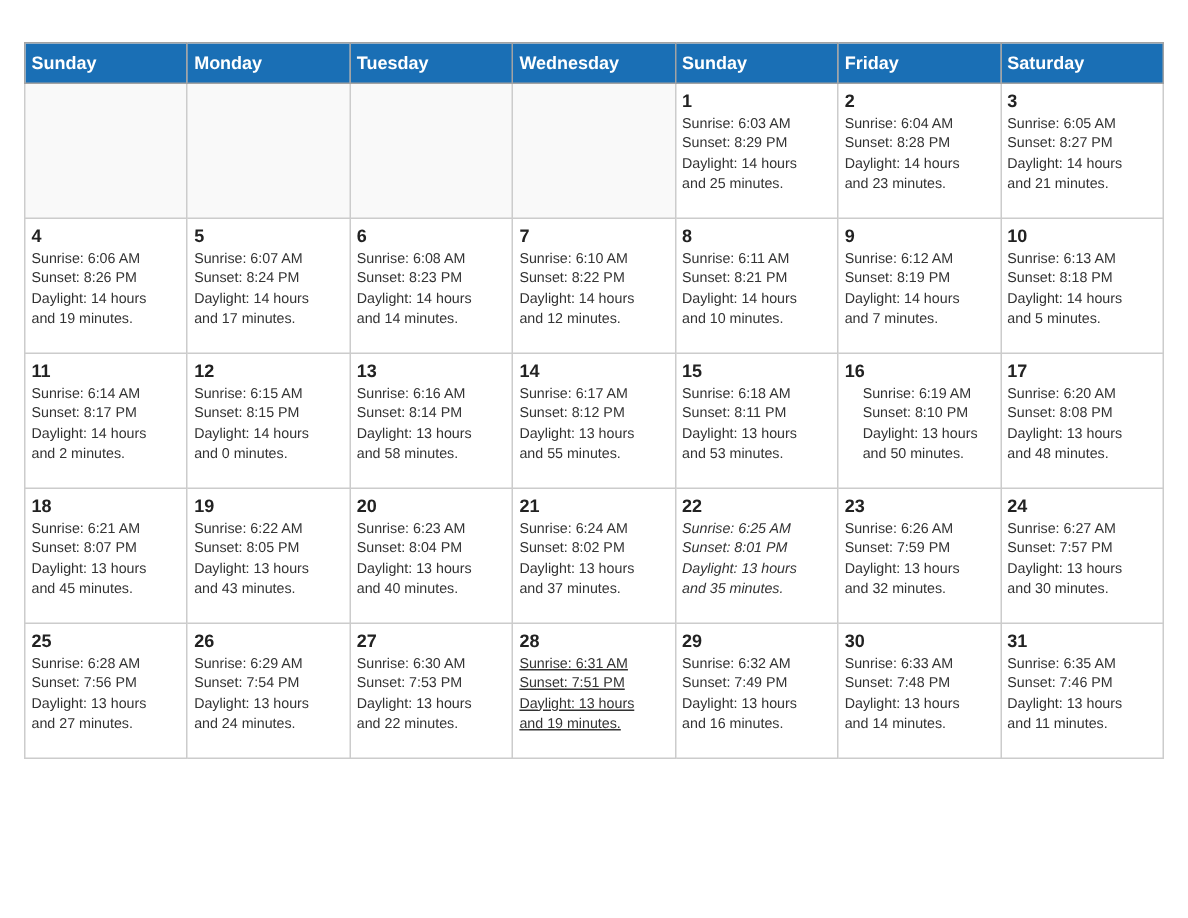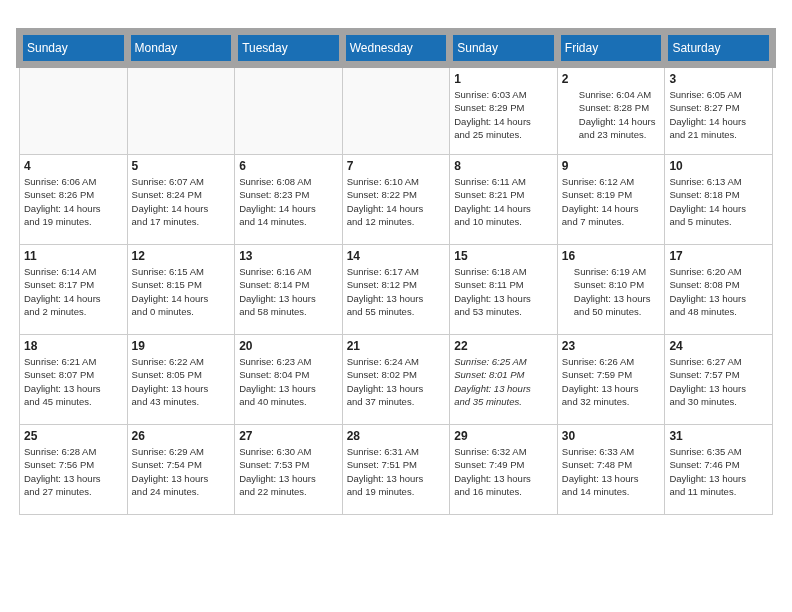--- a/index.html
+++ b/index.html
@@ -50,24 +50,24 @@
     }
     .calendar {
       width: 100%;
       border-collapse: collapse;
       table-layout: fixed;
     }
     .calendar thead tr th {
       background-color: #1a6fb5;
       color: #fff;
       font-size: 12px;
-      font-weight: normal;
+      font-weight: bold;
       padding: 6px 4px;
       text-align: left;
-      border: 7px solid #a3a3a3;
+      border: 1px solid #a3a3a3;
     }
     .calendar tbody tr td {
       border: 1px solid #ccc;
       vertical-align: top;
       padding: 4px 4px;
       font-size: 10px;
       color: #333;
       height: 90px;
       background: #fff;
     }
@@ -114,21 +114,21 @@
         <td class="empty"></td>
         <td>
           <div class="day-number">1</div>
           <div class="day-info" style="white-space: pre-line;">Sunrise: 6:03 AM
 Sunset: 8:29 PM
 Daylight: 14 hours
 and 25 minutes.</div>
         </td>
         <td>
           <div class="day-number">2</div>
-          <div class="day-info" style="white-space: pre-line; margin-left: 17px;">Sunrise: 6:04 AM
+          <div class="day-info" style="white-space: pre-line;">Sunrise: 6:04 AM
 Sunset: 8:28 PM
 Daylight: 14 hours
 and 23 minutes.</div>
         </td>
         <td>
           <div class="day-number">3</div>
           <div class="day-info" style="white-space: pre-line;">Sunrise: 6:05 AM
 Sunset: 8:27 PM
 Daylight: 14 hours
 and 21 minutes.</div>
@@ -304,21 +304,21 @@
         </td>
         <td>
           <div class="day-number">27</div>
           <div class="day-info" style="white-space: pre-line;">Sunrise: 6:30 AM
 Sunset: 7:53 PM
 Daylight: 13 hours
 and 22 minutes.</div>
         </td>
         <td>
           <div class="day-number">28</div>
-          <div class="day-info" style="white-space: pre-line;">Sunrise: 6:31 AM
+          <div class="day-info" style="white-space: pre-line; text-decoration: underline;">Sunrise: 6:31 AM
 Sunset: 7:51 PM
 Daylight: 13 hours
 and 19 minutes.</div>
         </td>
         <td>
           <div class="day-number">29</div>
           <div class="day-info" style="white-space: pre-line;">Sunrise: 6:32 AM
 Sunset: 7:49 PM
 Daylight: 13 hours
 and 16 minutes.</div>

